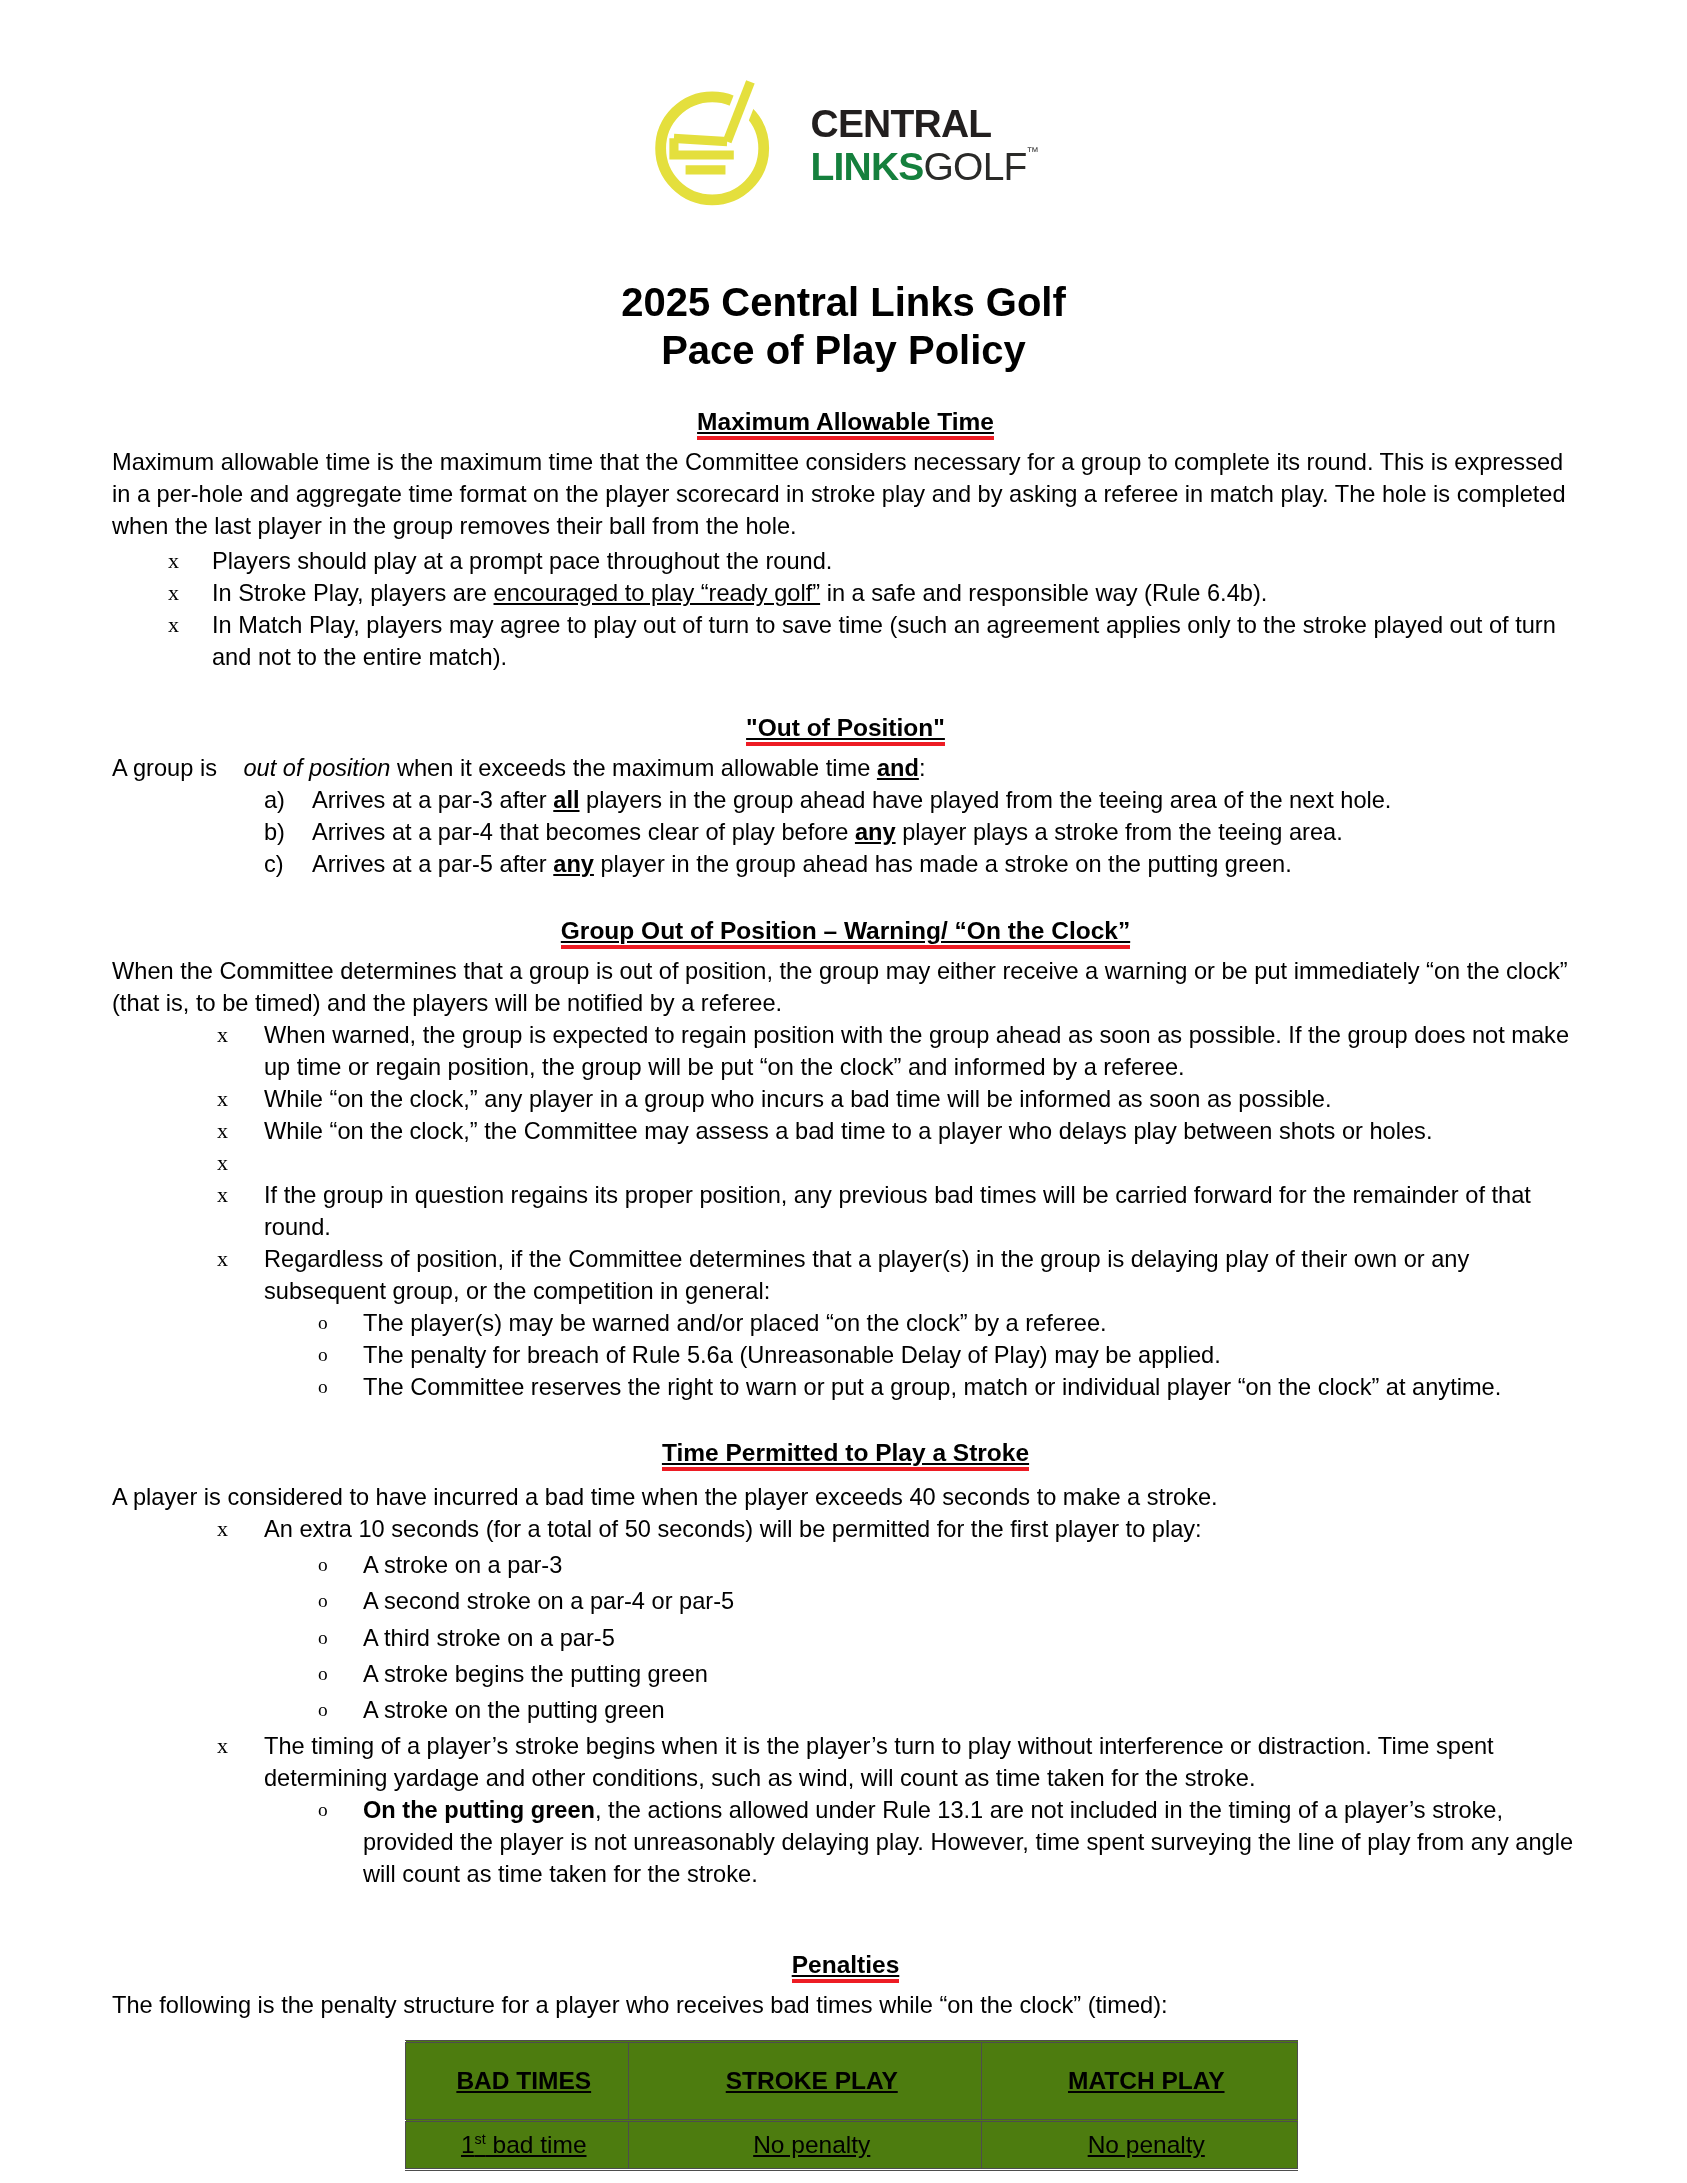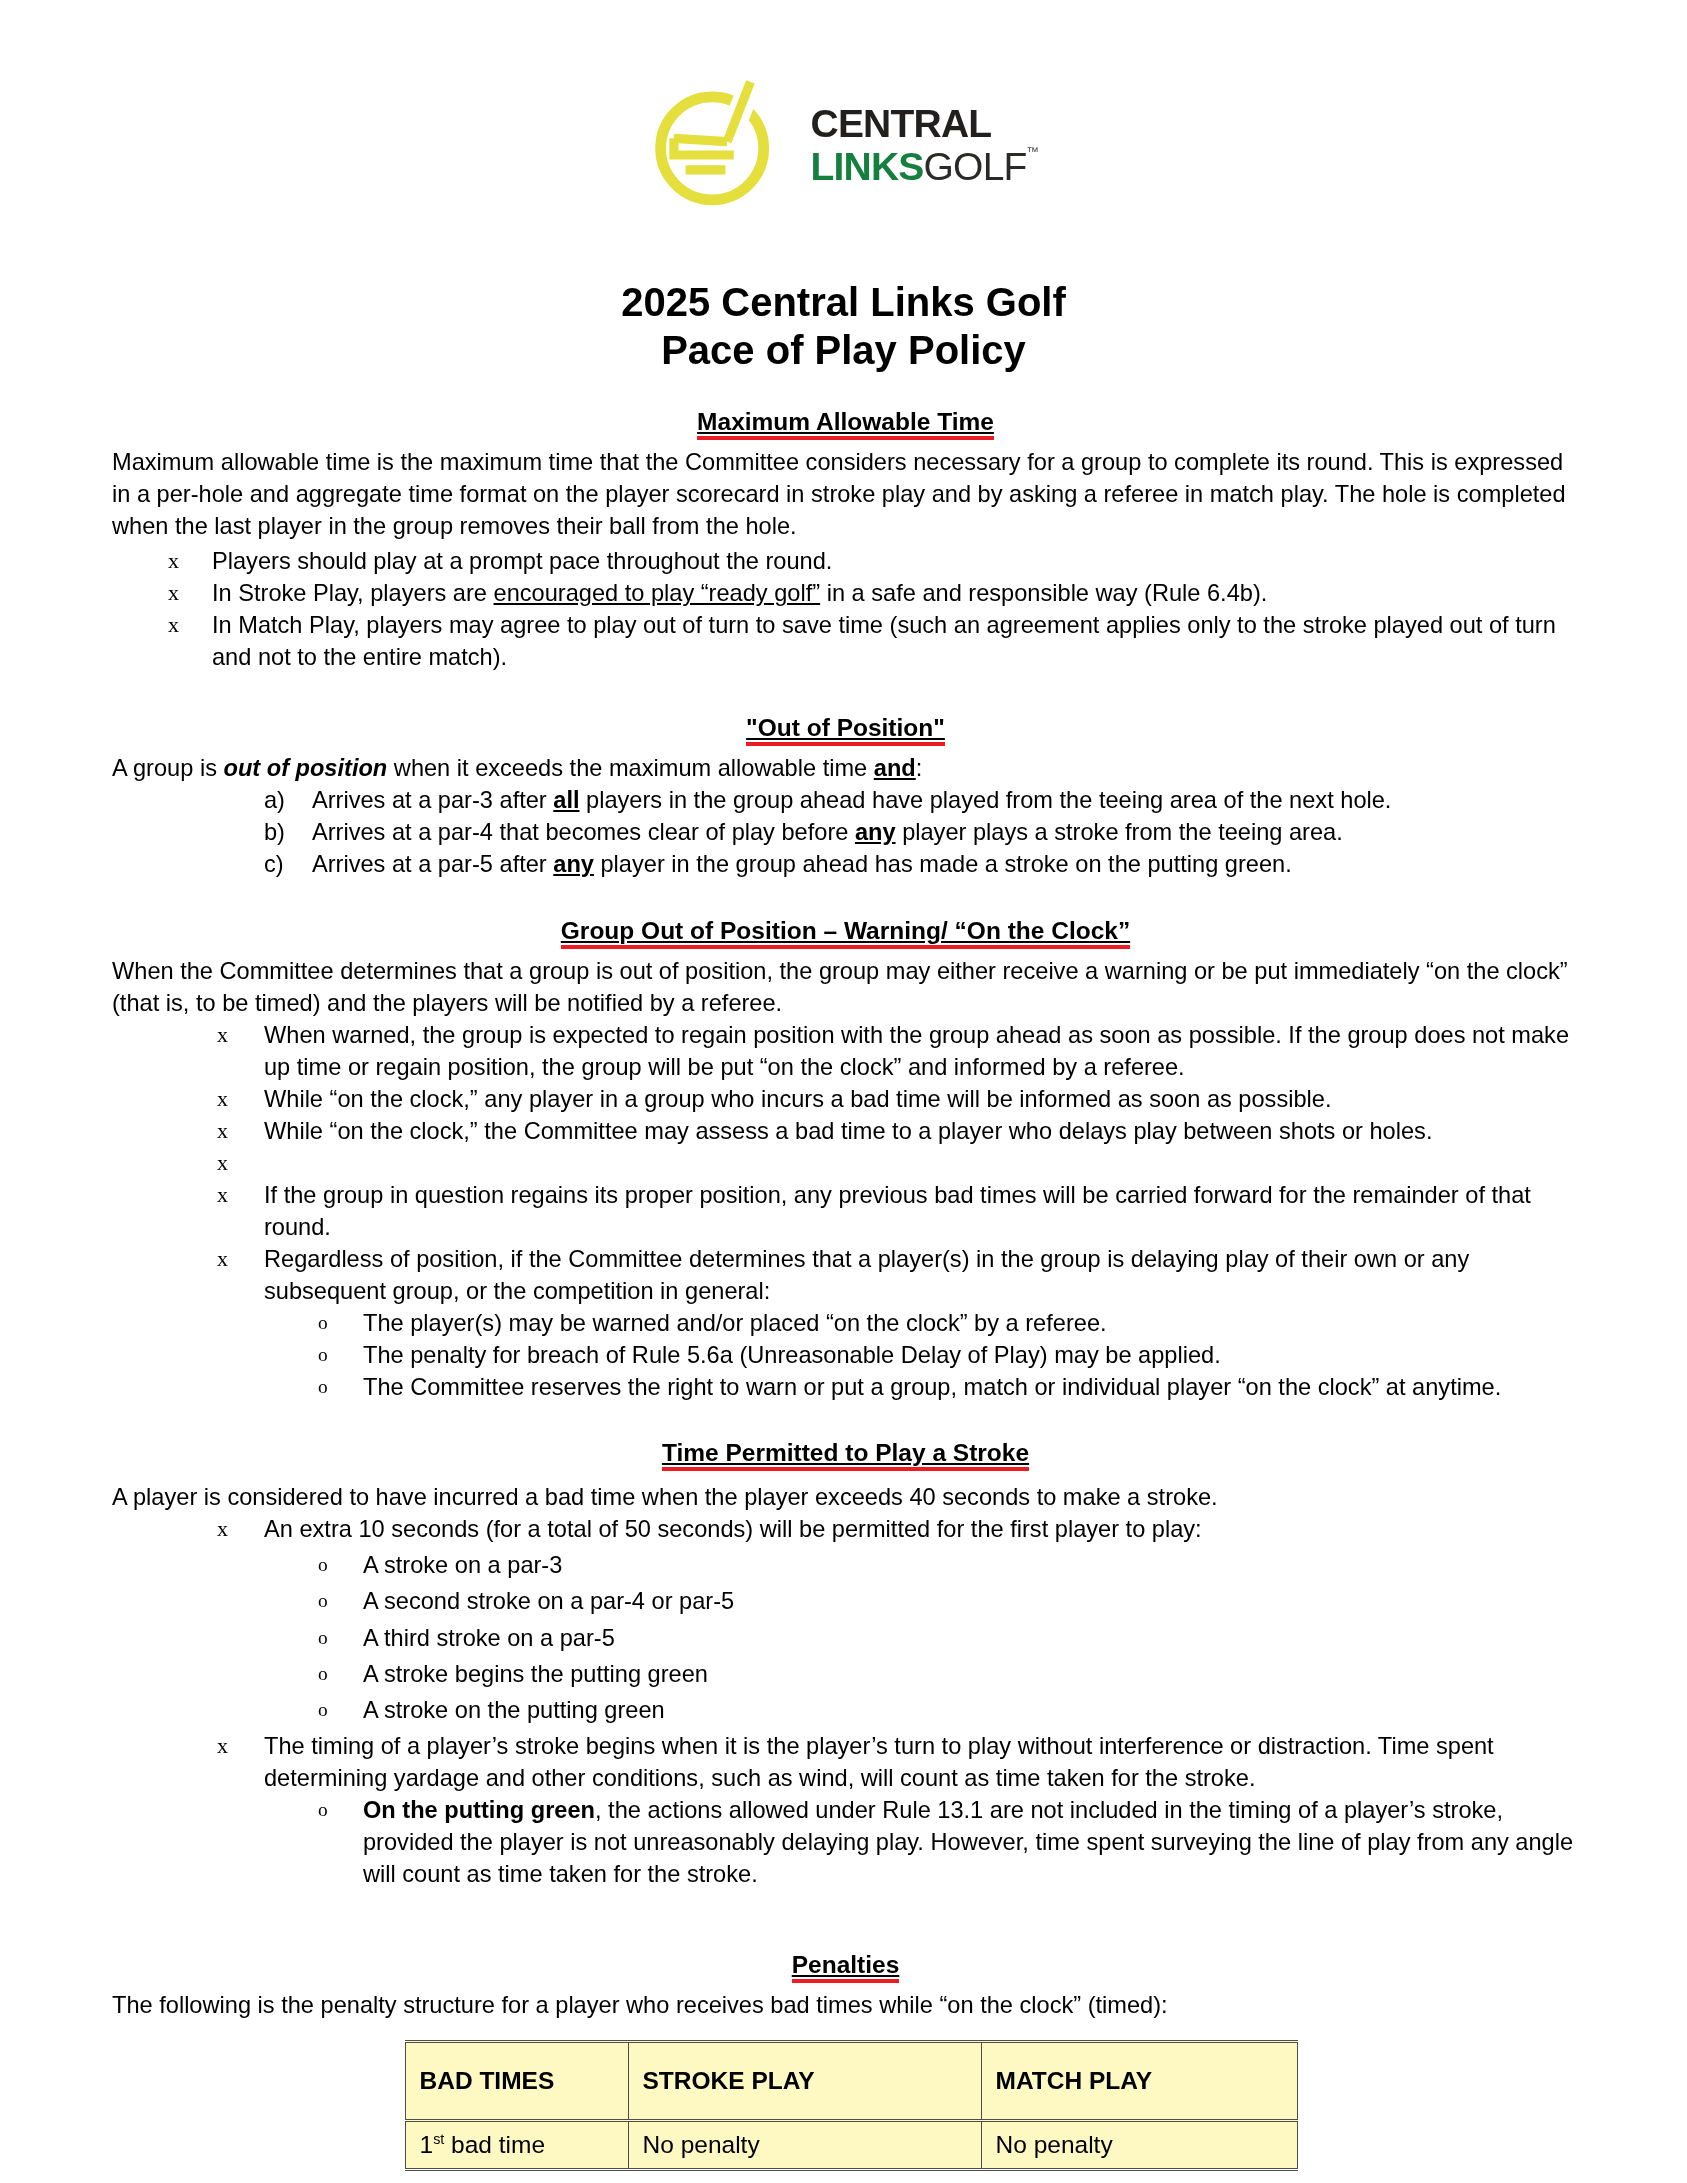--- a/index.html
+++ b/index.html
@@ -29,21 +29,21 @@
   }
   .mt-mat { margin-top:32px; margin-bottom:5.9px; }
   .mt-oop { margin-top:39px; margin-bottom:5.9px; }
   .mt-gop { margin-top:35px; margin-bottom:5.9px; }
   .mt-tps { margin-top:34px; margin-bottom:10px; }
   .mt-pen { margin-top:59px; margin-bottom:5.9px; }
 
   
   .para { text-align:left; }
   .b  { font-weight:bold; }
-  .bi { font-weight:bold; font-style:italic; }
+  .bi { font-weight:normal; font-style:italic;margin-left:20px; }
   .u  { text-decoration:underline; }
   .bu { font-weight:bold; text-decoration:underline; }
 
   
   .row { display:flex; align-items:flex-start; }
   .mk  { font-family:"Liberation Serif", serif; font-size:22px; flex:0 0 auto; }
   .mko { font-family:"Liberation Serif", serif; font-size:19.4px; flex:0 0 auto; }
   .lbl { flex:0 0 auto; }
   .tx  { flex:1 1 auto; }
 
@@ -52,21 +52,21 @@
   .row-abc { padding-left:152px; } .row-abc .lbl { width:48px; }
   .row-sub { padding-left:206px; } .row-sub .mko { width:45px; }
   .g4 { margin-top:3.4px; }
   .g5 { margin-top:4.2px; }
 
   
   .pen-table { border-collapse:collapse; table-layout:fixed; width:891px; margin:18.6px 0 0 293px; font-size:24.5px; }
   .pen-table th, .pen-table td {
     border-left:1.7px solid #4d4d4d; border-right:1.7px solid #4d4d4d;
     border-top:3.4px double #4d4d4d; border-bottom:3.4px double #4d4d4d;
-    padding:0 0 0 13.5px; text-align:left; vertical-align:middle; background:#fef9c3;
+    padding:0 0 0 13.5px; text-align:center; vertical-align:middle; background:#4d7c0f;text-decoration:underline;
   }
   .pen-table th { font-weight:bold; height:76px; }
   .pen-table td { height:46px; }
   .pen-table sup { font-size:14.3px; line-height:0; }
   .c1 { width:223px; } .c2 { width:353px; } .c3 { width:316px; }
 </style>
 </head>
 <body>
 
 <div class="page">

